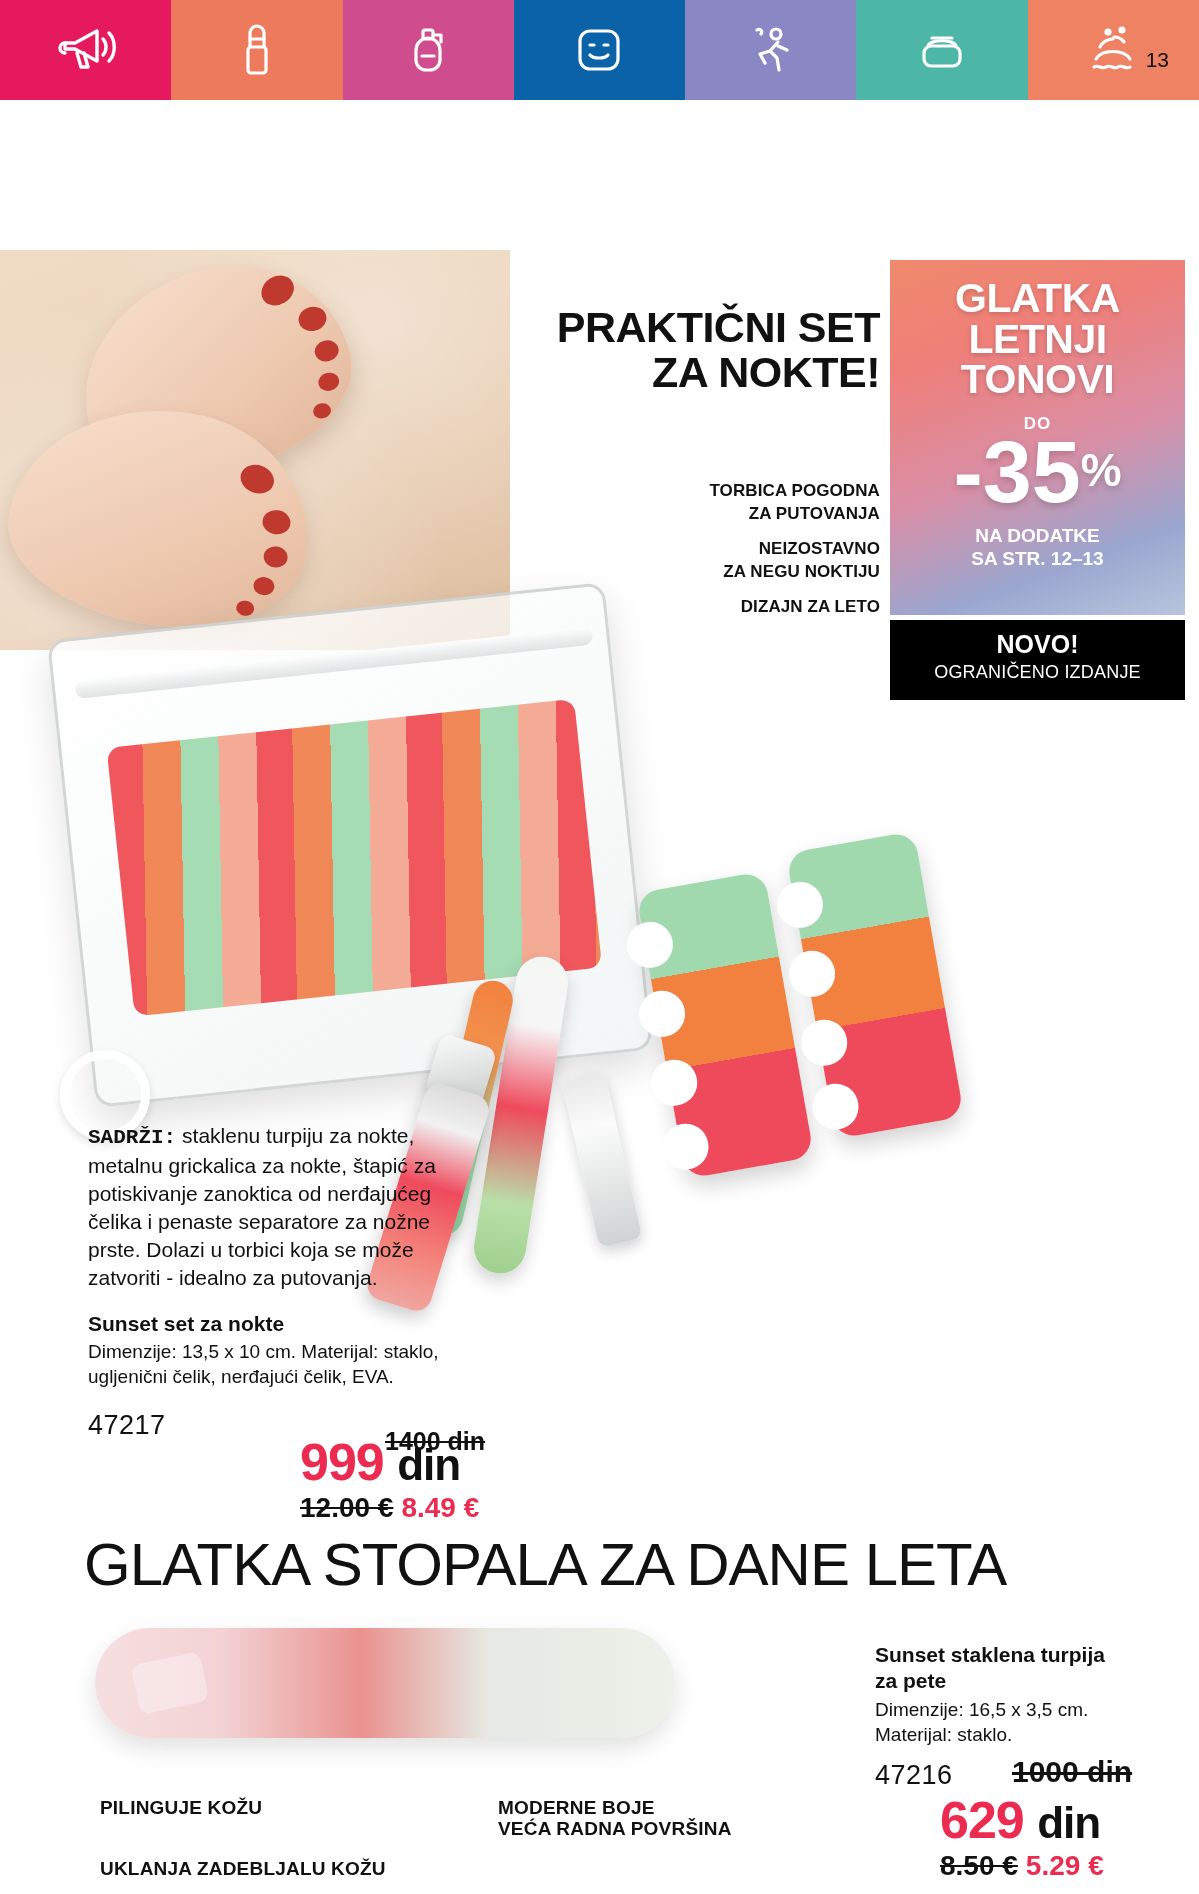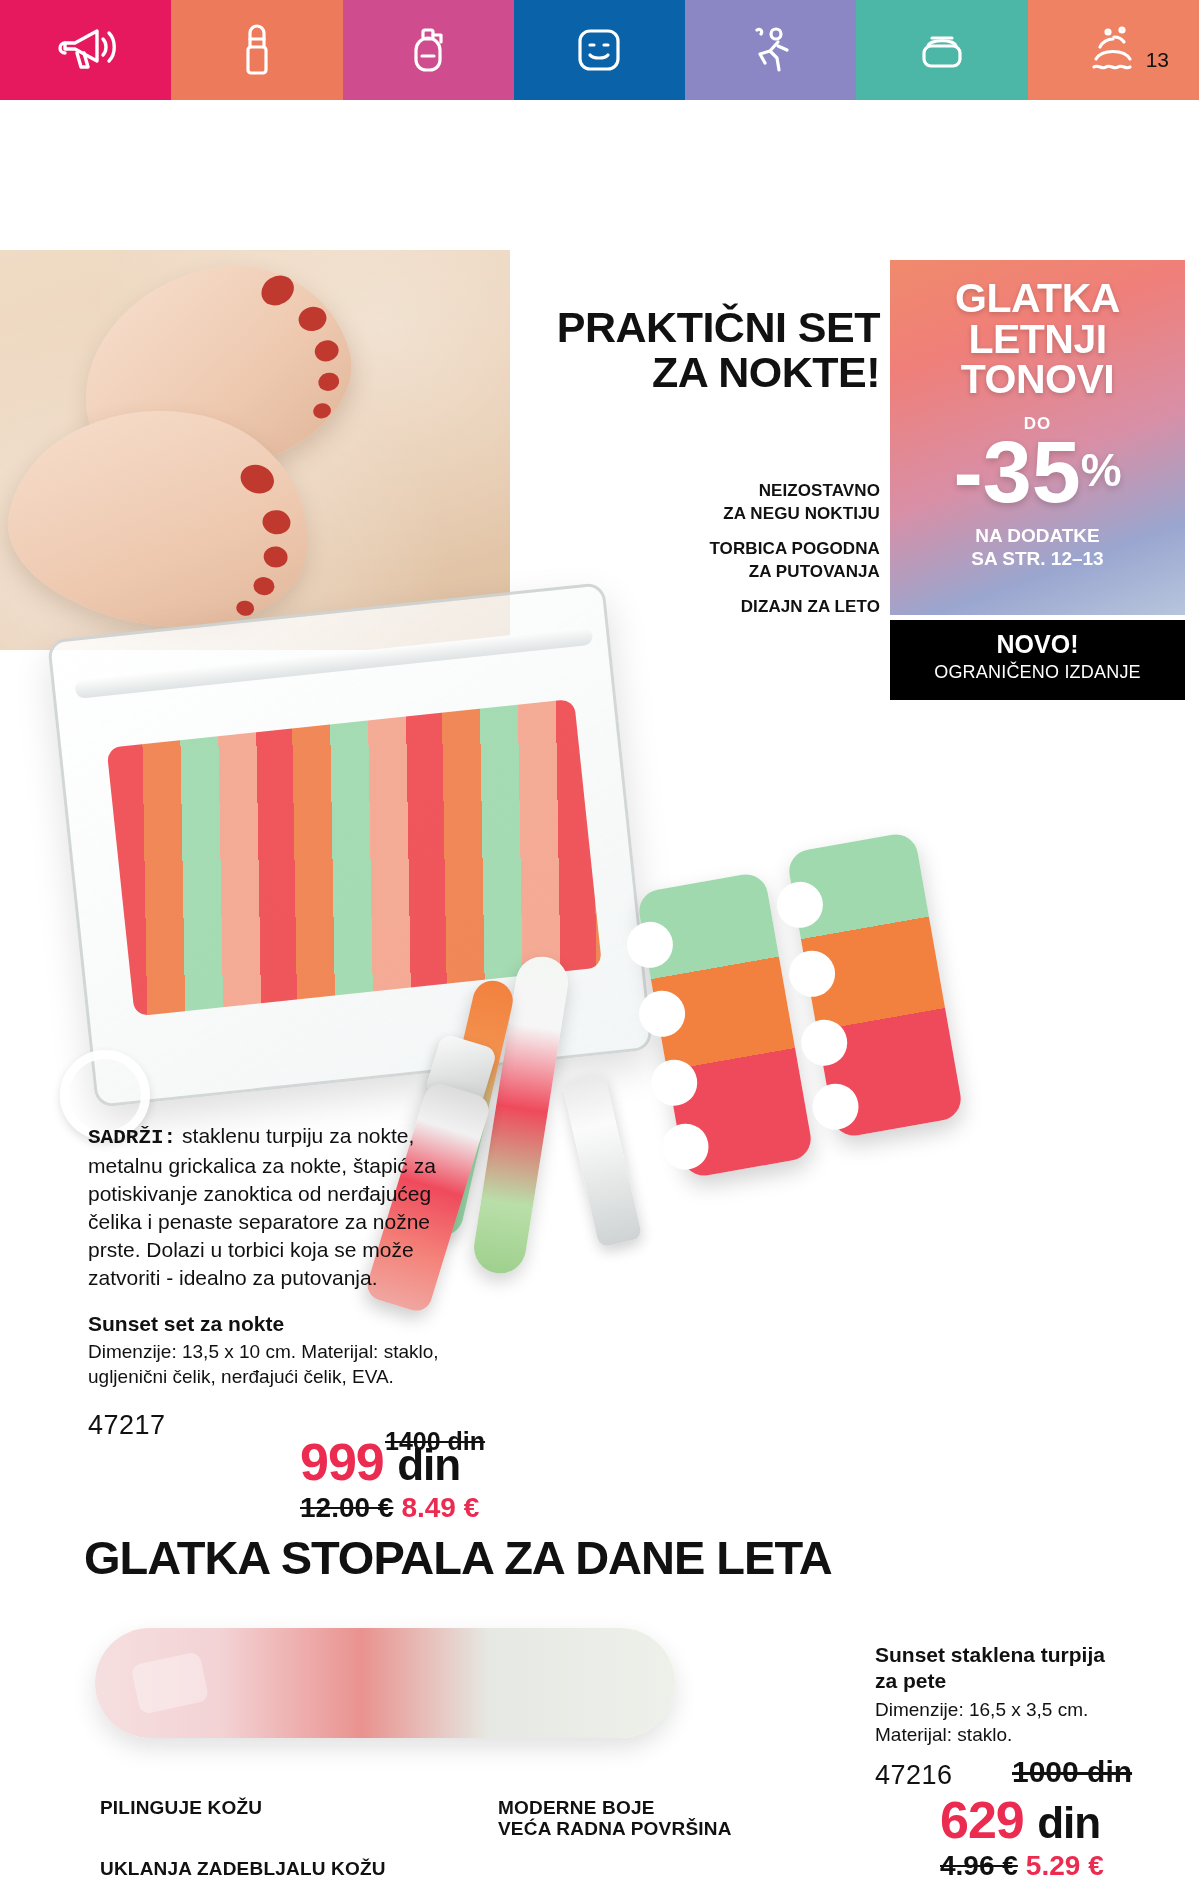--- a/index.html
+++ b/index.html
@@ -328,22 +328,22 @@
     color: #111;
   }
   .eur1 .strike { text-decoration: line-through; }
   .eur1 .new { color: #ec2b50; margin-left: 8px; }
 
   
   .section2-title {
     position: absolute;
     left: 84px;
     top: 1430px;
-    font-weight: 700;
-    font-size: 47px;
+    font-weight: 400;
+    font-size: 60px;
     letter-spacing: -1px;
     color: #111;
   }
 
   
   .file2 {
     position: absolute;
     left: 95px;
     top: 1528px;
     width: 580px;
@@ -545,26 +545,26 @@
     </div>
   </div>
 
   <div class="headline">
     <div>PRAKTIČNI SET</div>
     <div>ZA NOKTE!</div>
   </div>
 
   <div class="bullets">
     <div class="b">
+      <div>TORBICA POGODNA</div>
+      <div>ZA PUTOVANJA</div>
+    </div>
+    <div class="b">
       <div>NEIZOSTAVNO</div>
       <div>ZA NEGU NOKTIJU</div>
-    </div>
-    <div class="b">
-      <div>TORBICA POGODNA</div>
-      <div>ZA PUTOVANJA</div>
     </div>
     <div class="b">
       <div>DIZAJN ZA LETO</div>
     </div>
   </div>
 
   <div class="promo">
     <div class="promo-top">
       <div class="promo-title">
         <div>GLATKA</div>
@@ -652,18 +652,18 @@
     <div>Dimenzije: 16,5 x 3,5 cm.</div>
     <div>Materijal: staklo.</div>
   </div>
   <div class="sku2">47216</div>
   <div class="oldprice2">1000 din</div>
   <div class="newprice2">
     <span>629</span>
     <span class="din">din</span>
   </div>
   <div class="eur2">
-    <span class="strike">4.96 €</span><span class="new">5.29 €</span>
+    <span class="strike">8.50 €</span><span class="new">5.29 €</span>
   </div>
 
   <div class="pagenum">13</div>
 
 </div>
 
 </body></html>

